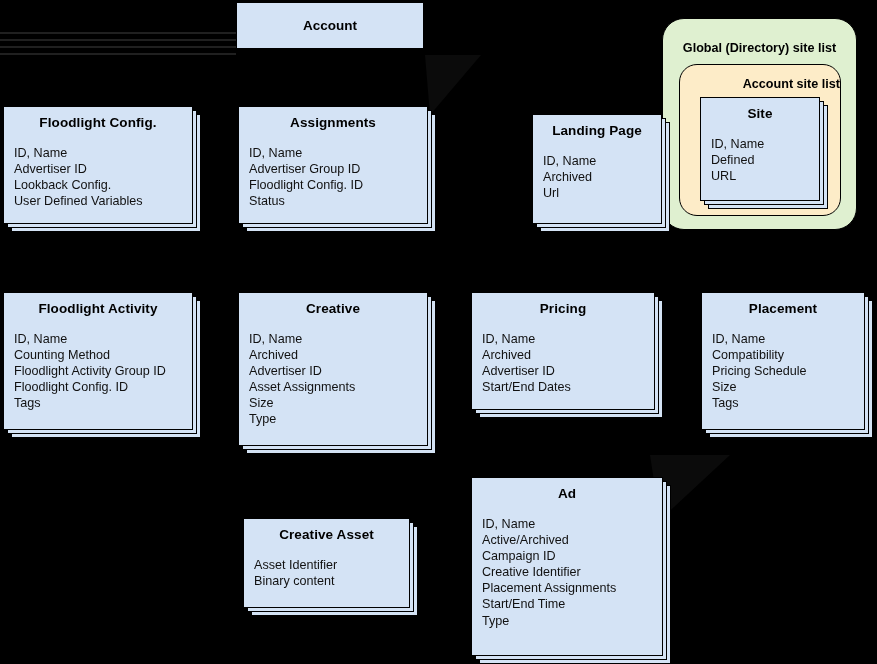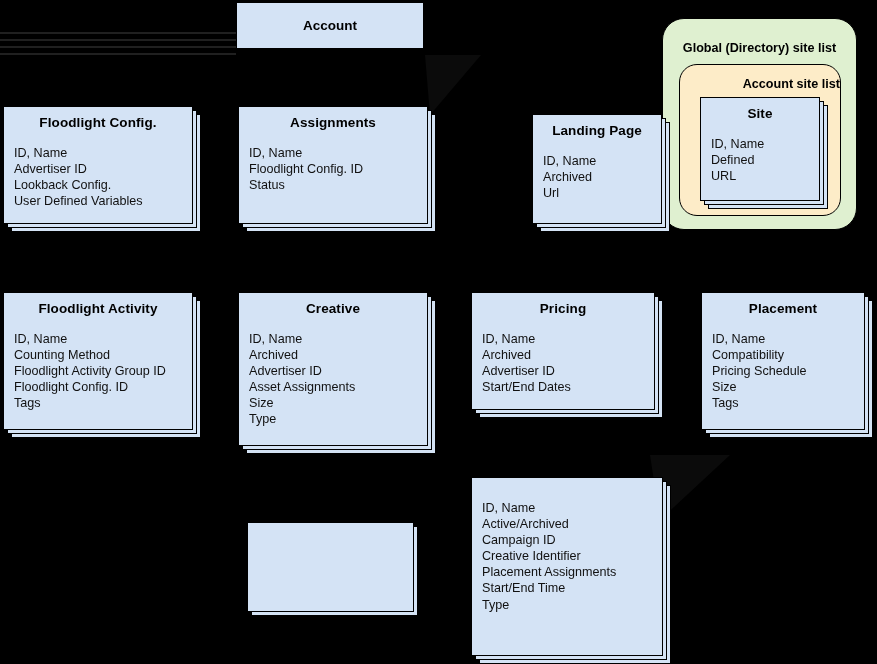--- a/index.html
+++ b/index.html
@@ -140,20 +140,21 @@
   </div>
 
   <div class="ent" style="left:238px;top:106px;width:198px;height:126px;">
     <div class="sheet s2" style="width:190px;height:118px;"></div>
     <div class="sheet s1" style="width:190px;height:118px;"></div>
     <div class="sheet s0" style="width:190px;height:118px;">
       <div class="body">
         <div class="ttl">Assignments</div>
         <ul>
           <li>ID, Name</li>
+          <li>Advertiser Group ID</li>
           <li>Floodlight Config. ID</li>
           <li>Status</li>
         </ul>
       </div>
     </div>
   </div>
 
   <div class="ent" style="left:532px;top:114px;width:138px;height:118px;">
     <div class="sheet s2" style="width:130px;height:110px;"></div>
     <div class="sheet s1" style="width:130px;height:110px;"></div>
@@ -248,27 +249,37 @@
           <li>Size</li>
           <li>Tags</li>
         </ul>
       </div>
     </div>
   </div>
 
   <div class="ent" style="left:243px;top:518px;width:175px;height:98px;">
     <div class="sheet s2" style="width:167px;height:90px;"></div>
     <div class="sheet s1" style="width:167px;height:90px;"></div>
+    <div class="sheet s0" style="width:167px;height:90px;">
+      <div class="body">
+        <div class="ttl">Creative Asset</div>
+        <ul>
+          <li>Asset Identifier</li>
+          <li>Binary content</li>
+        </ul>
+      </div>
+    </div>
   </div>
 
   <div class="ent" style="left:471px;top:477px;width:200px;height:187px;">
     <div class="sheet s2" style="width:192px;height:179px;"></div>
     <div class="sheet s1" style="width:192px;height:179px;"></div>
     <div class="sheet s0" style="width:192px;height:179px;">
       <div class="body">
+        <div class="ttl">Ad</div>
         <ul>
           <li>ID, Name</li>
           <li>Active/Archived</li>
           <li>Campaign ID</li>
           <li>Creative Identifier</li>
           <li>Placement Assignments</li>
           <li>Start/End Time</li>
           <li>Type</li>
         </ul>
       </div>

